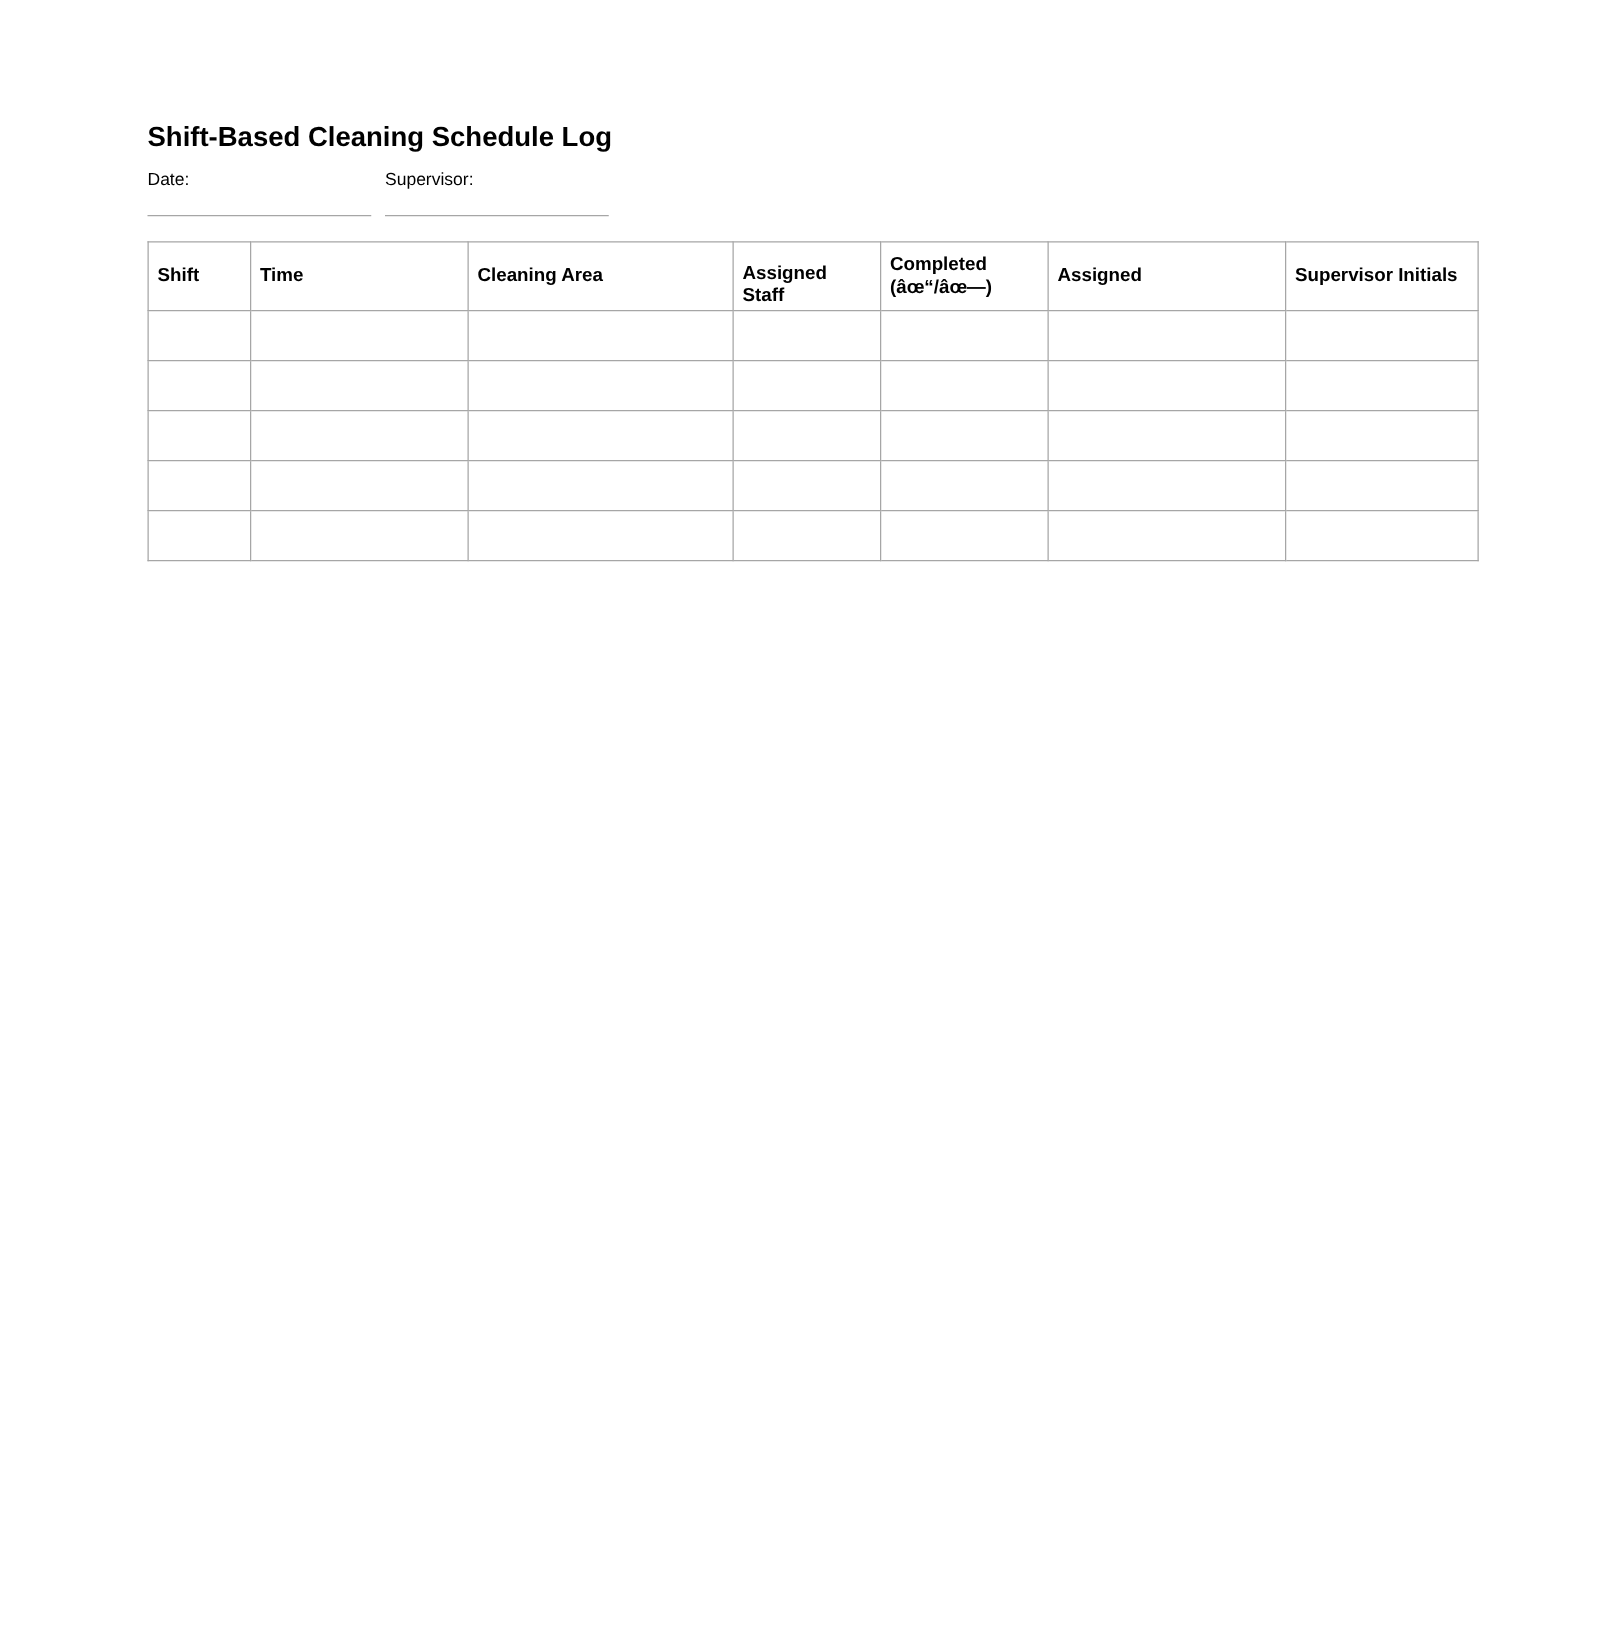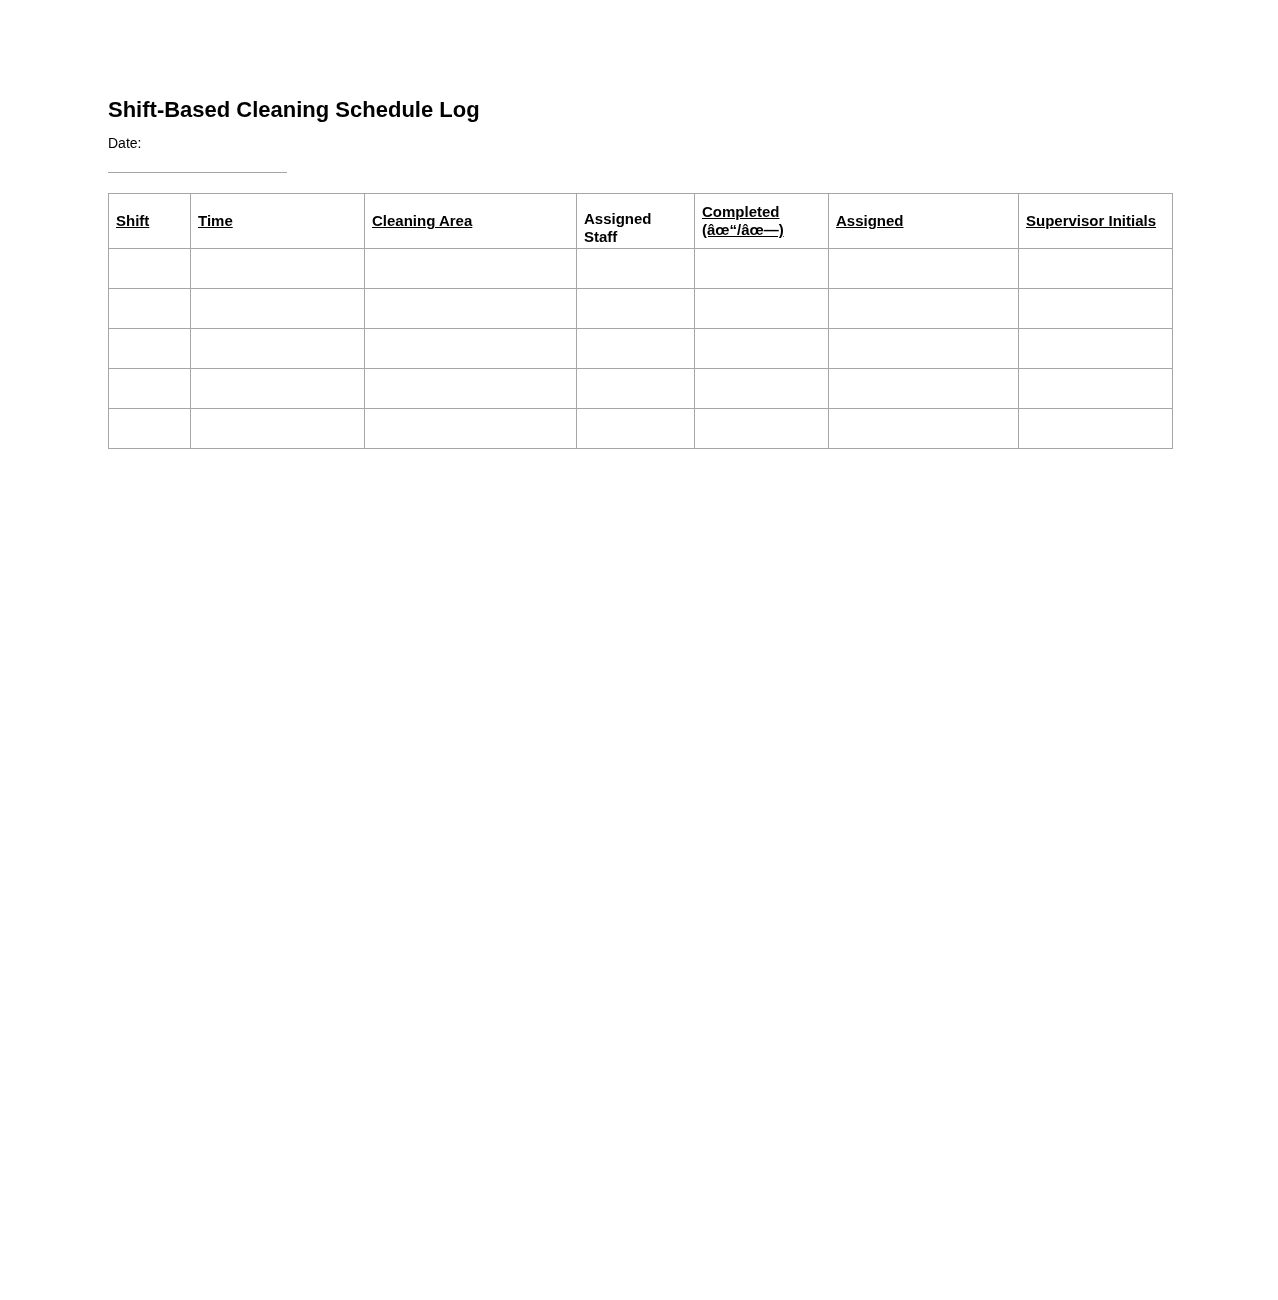--- a/index.html
+++ b/index.html
@@ -12,21 +12,21 @@
   }
   .page {
     position: relative;
     width: 1278px;
     height: 1300px;
     background: #ffffff;
     overflow: hidden;
   }
   .content {
     position: absolute;
-    left: 108px;
+    left: 118px;
     top: 99px;
     width: 1064px;
   }
   .doc-title {
     margin: 0;
     font-size: 22px;
     line-height: 22px;
     font-weight: bold;
     color: #000000;
     white-space: nowrap;
@@ -45,21 +45,20 @@
     display: block;
     font-size: 14px;
     line-height: 16px;
     color: #000000;
   }
   table.log-table {
     margin-top: 20px;
     border-collapse: collapse;
     table-layout: fixed;
     width: 1064px;
-    text-decoration: underline;
   }
   .col-shift     { width: 82px;  }
   .col-time      { width: 174px; }
   .col-task      { width: 212px; }
   .col-staff     { width: 118px; }
   .col-completed { width: 134px; }
   .col-remarks   { width: 190px; }
   .col-initials  { width: 154px; }
   th, td {
     border: 1px solid #a6a6a6;
@@ -88,20 +87,23 @@
 <body>
 
 <div class="page">
   <div class="content">
 
     <h1 class="doc-title">Shift-Based Cleaning Schedule Log</h1>
 
     <div class="fields-row">
       <div class="field">
         <span class="field-label">Date:</span>
+      </div>
+      <div class="field">
+        <span class="field-label">Supervisor:</span>
       </div>
     </div>
 
     <table class="log-table">
       <colgroup>
         <col class="col-shift">
         <col class="col-time">
         <col class="col-task">
         <col class="col-staff">
         <col class="col-completed">

